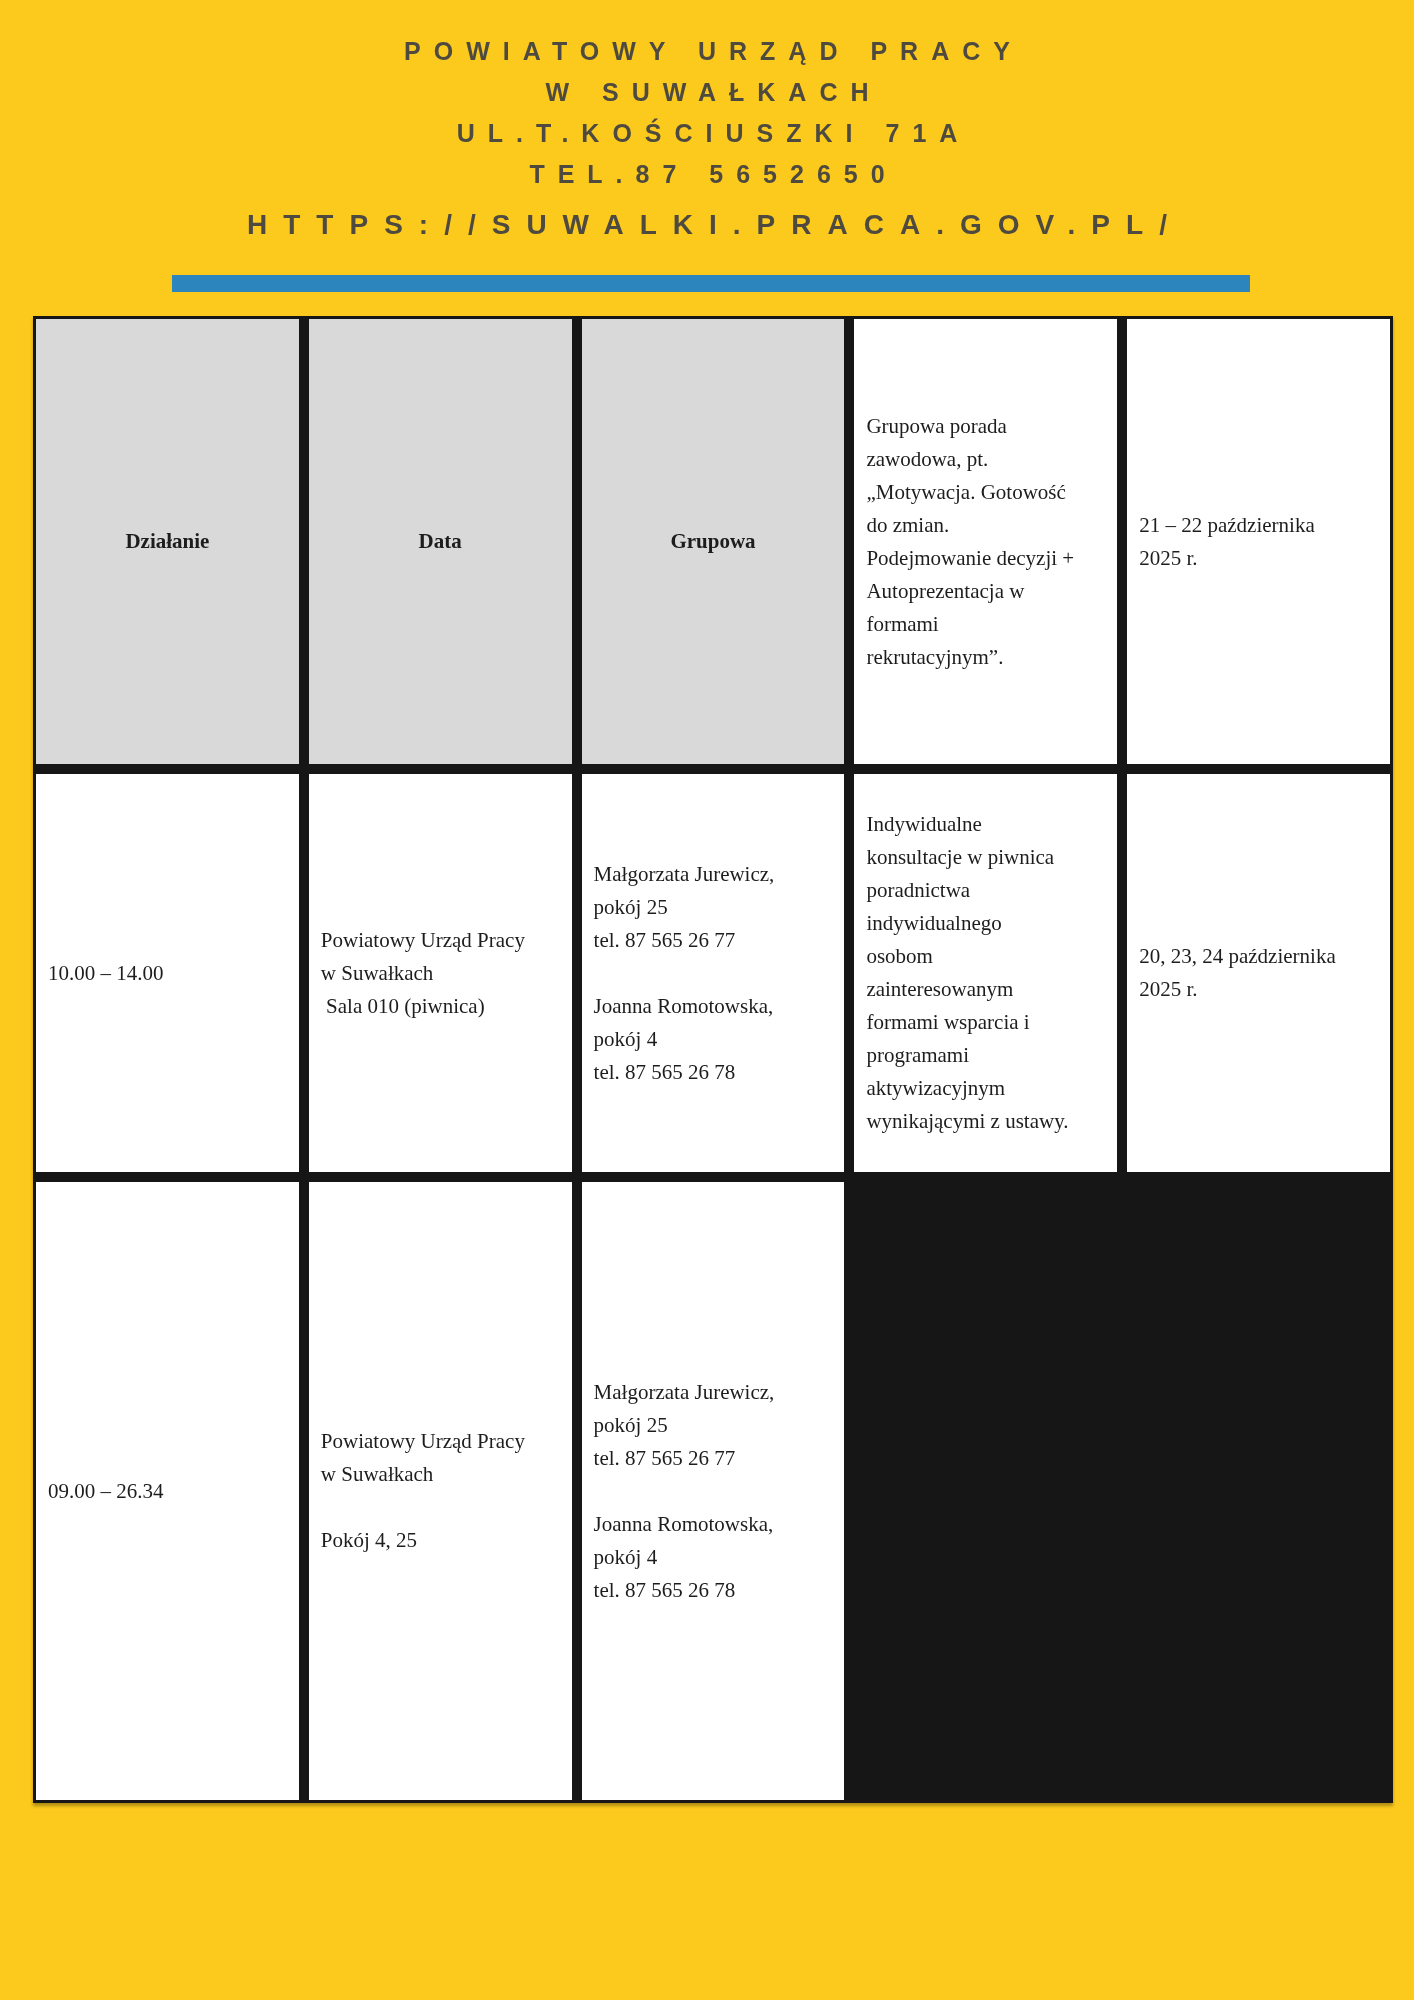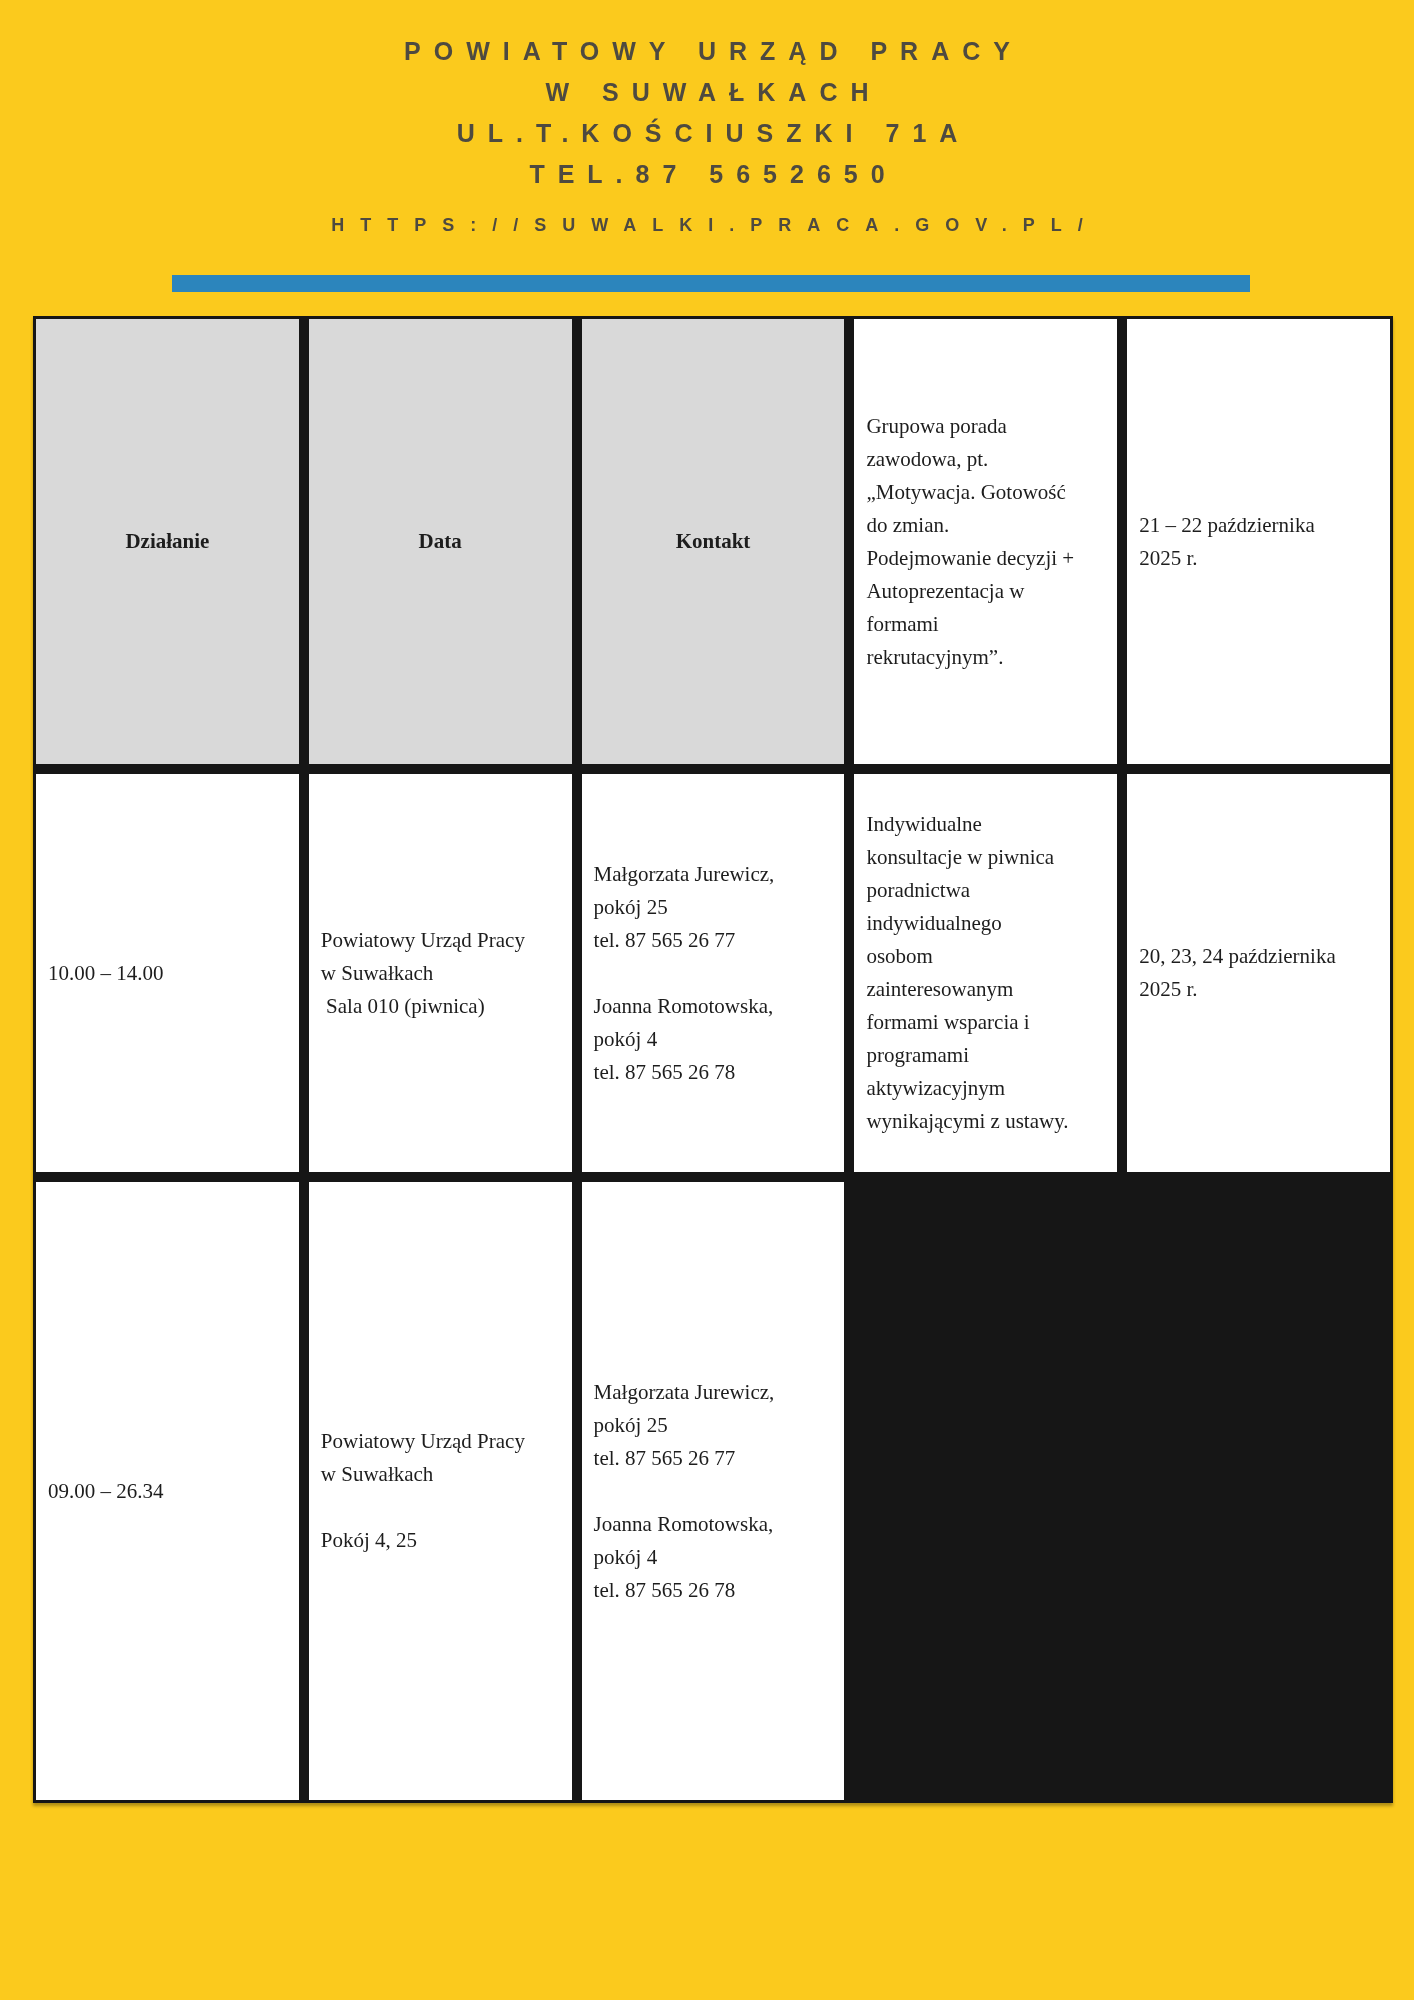--- a/index.html
+++ b/index.html
@@ -18,21 +18,21 @@
     color:#4E4A40;
     font-weight:bold;
   }
   .lh-line {
     font-size:25px;
     line-height:41px;
     letter-spacing:13px;
     text-indent:13px;
   }
   .lh-url {
-    font-size:18px;
+    font-size:28px;
     line-height:44px;
     letter-spacing:16px;
     text-indent:16px;
     margin-top:8px;
   }
 
   
   .accent-bar {
     position:absolute;
     left:172px; top:275px;
@@ -85,21 +85,21 @@
     <div class="lh-line">TEL.87 5652650</div>
     <div class="lh-url">HTTPS://SUWALKI.PRACA.GOV.PL/</div>
   </div>
 
   <div class="accent-bar"></div>
 
   <div class="sched">
 
     <div class="cell head">Działanie</div>
     <div class="cell head">Data</div>
-    <div class="cell head">Kontakt</div>
+    <div class="cell head">Grupowa</div>
 
     <div class="cell">Grupowa porada
 zawodowa, pt.
 „Motywacja. Gotowość
 do zmian.
 Podejmowanie decyzji +
 Autoprezentacja w
 formami
 rekrutacyjnym”.</div>
     <div class="cell">21 – 22 października

